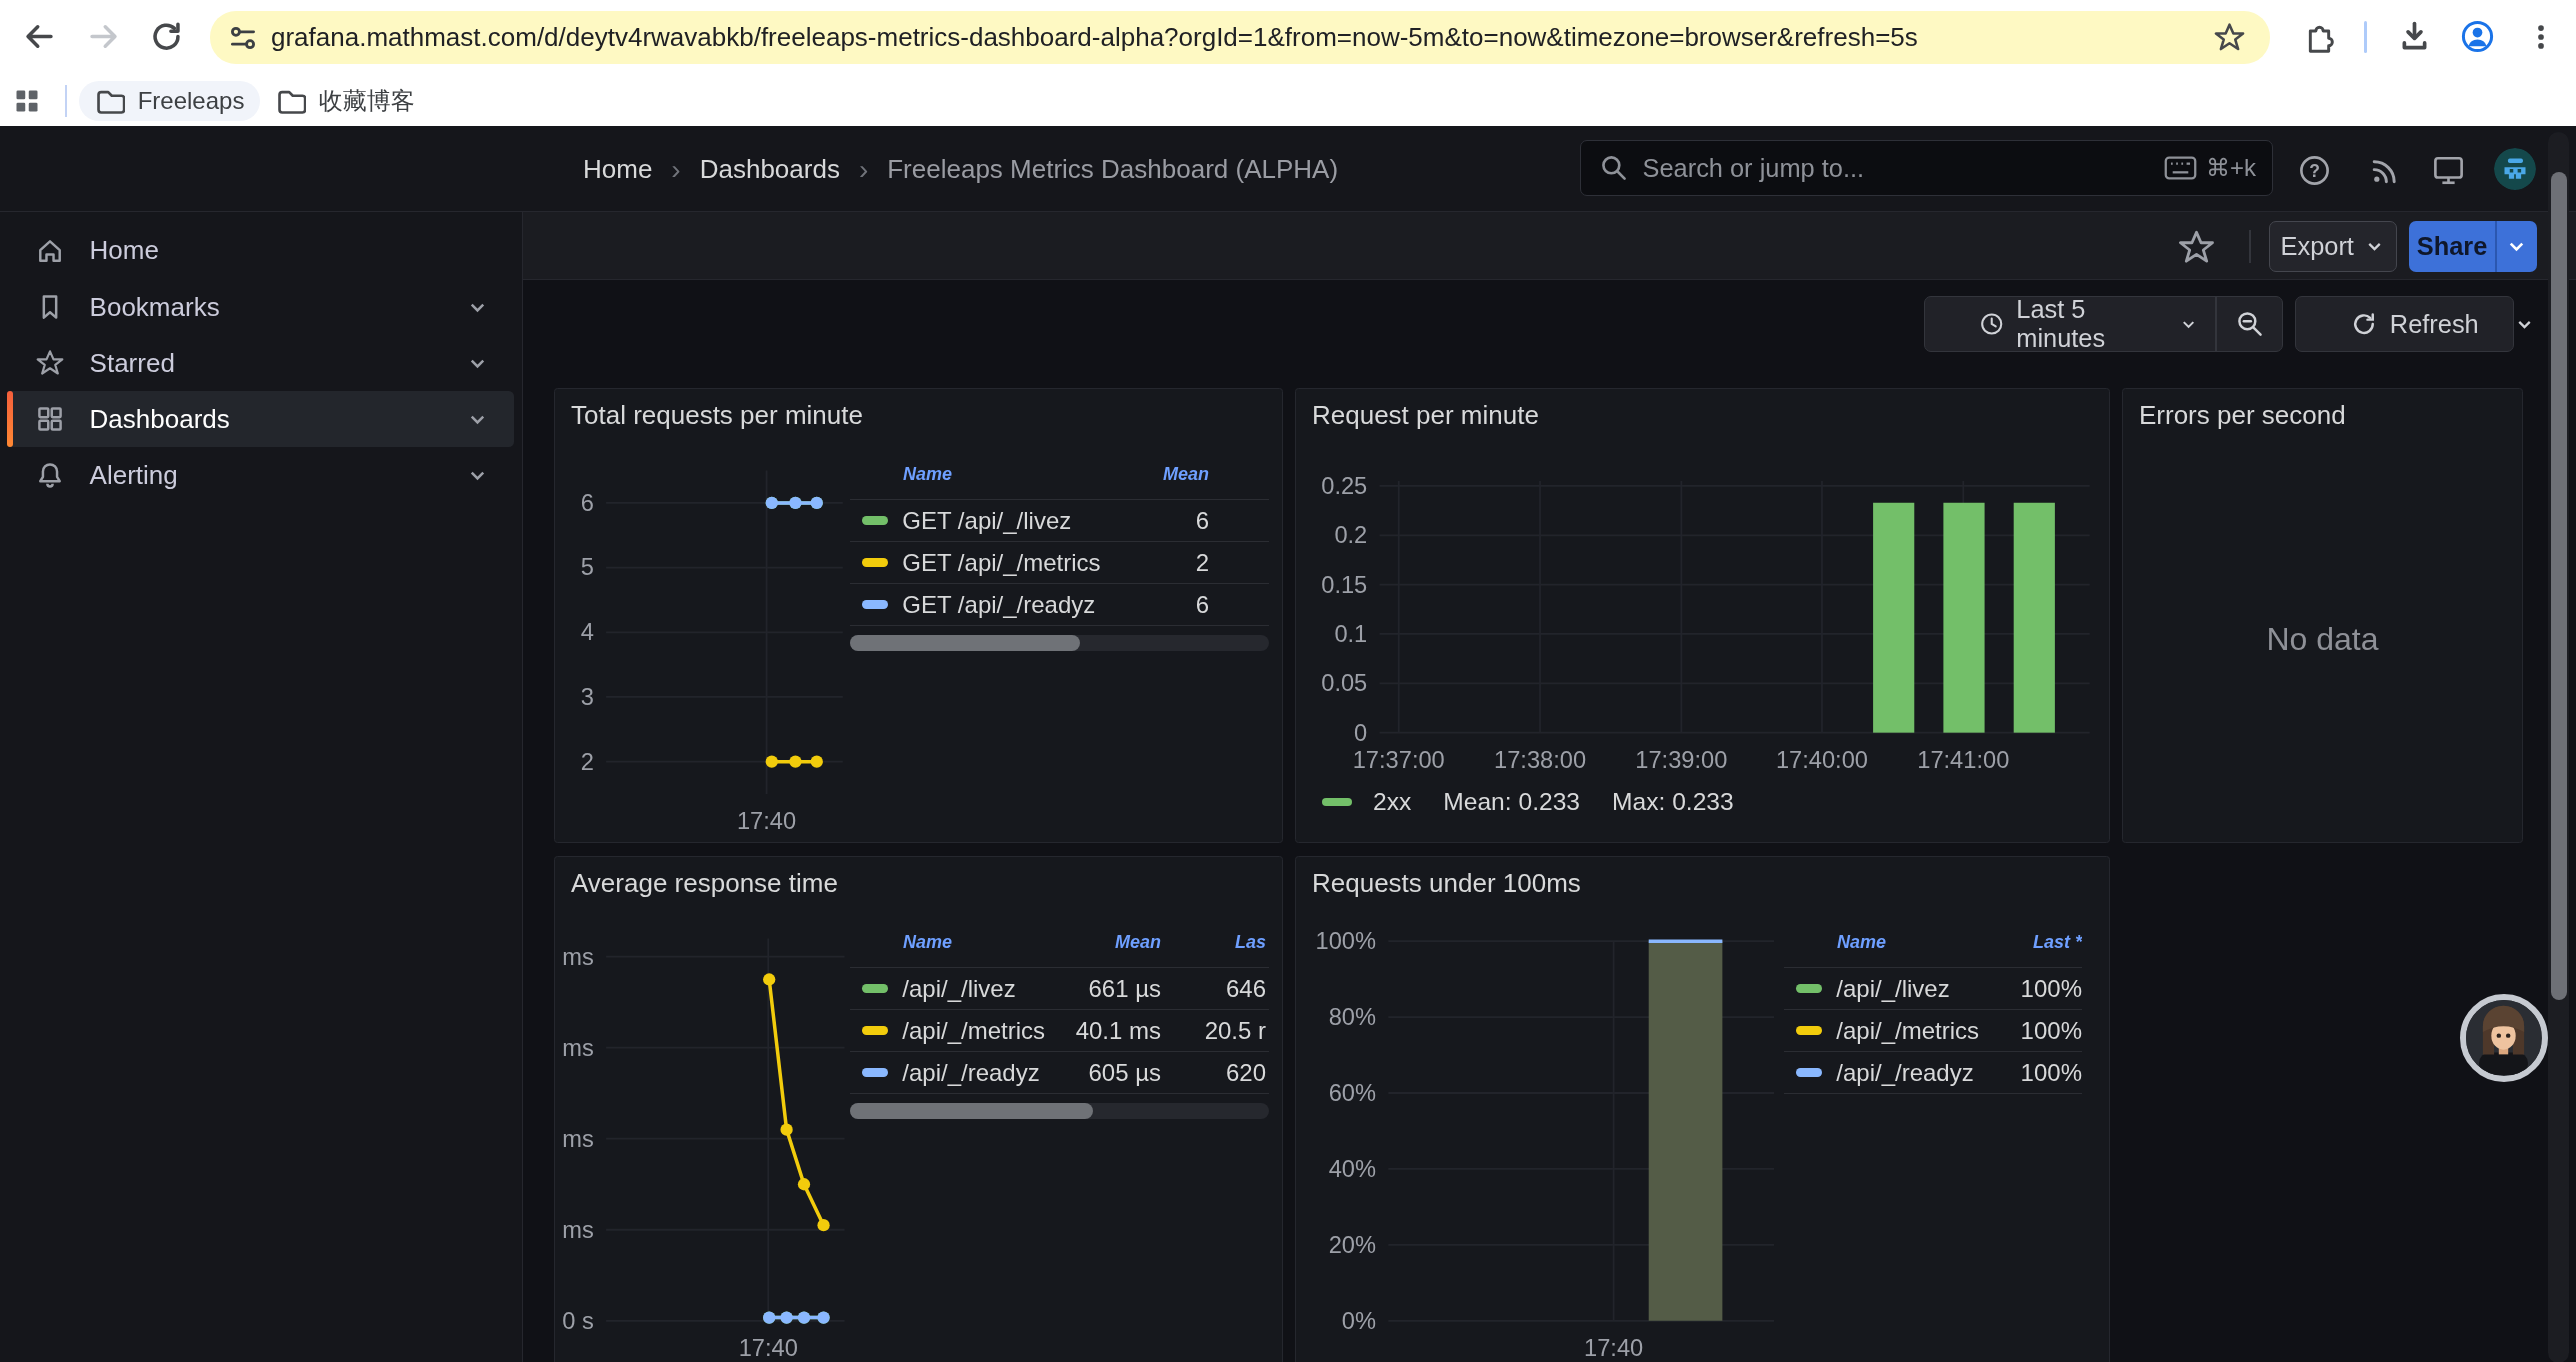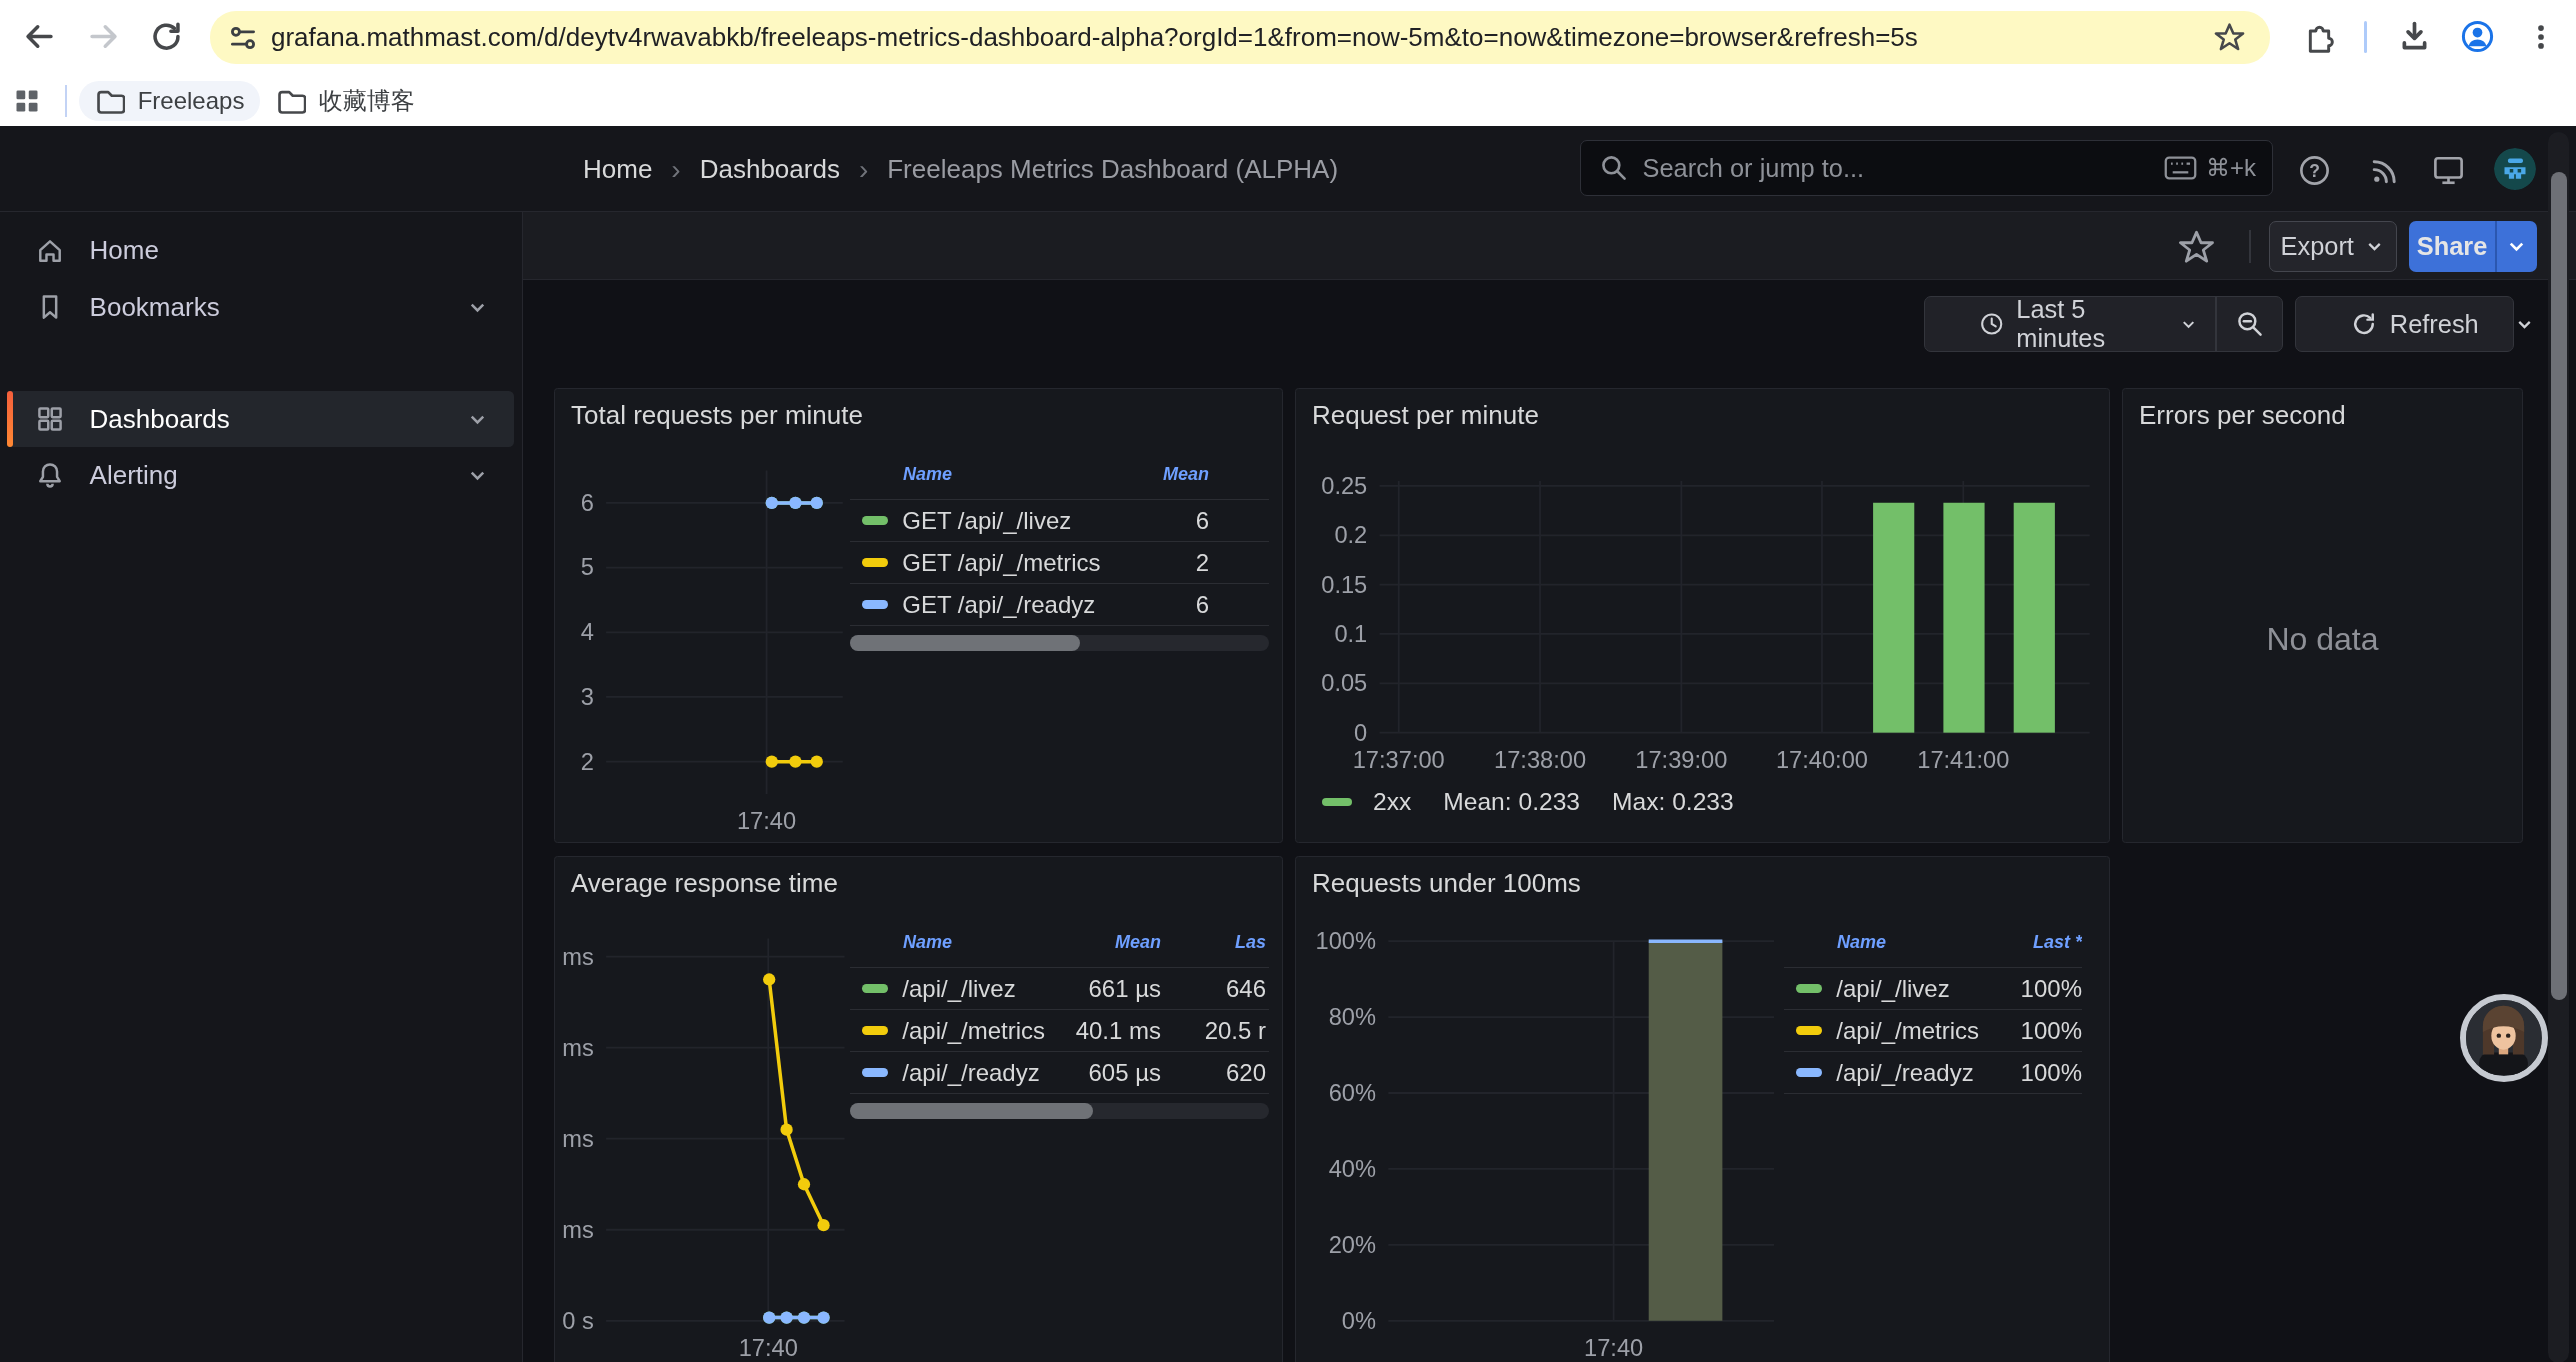--- a/index.html
+++ b/index.html
@@ -46,21 +46,21 @@
                             background:linear-gradient(180deg,#f55f3c,#ff8833);}
   
   #canvas{left:523px;top:212px;width:2053px;height:1150px;background:#101116;}
   #subheader{left:0;top:0;width:2053px;height:68px;background:#1b1c21;border-bottom:1.8px solid #26272e;box-sizing:border-box;}
   #sh-star{left:1654px;top:16px;width:39px;height:39px;color:#9da0a8;}
   #sh-sep{left:1726px;top:17.5px;width:1.8px;height:33px;background:#33353c;}
   #btn-export{left:1746px;top:8.8px;width:128px;height:51px;border:1.8px solid #44464e;border-radius:7px;
               background:#24252b;color:#d0d2d7;font-size:25.4px;font-weight:500;display:flex;align-items:center;
               justify-content:center;gap:10.5px;box-sizing:border-box;}
   #btn-share{left:1886px;top:8.8px;width:128px;height:51px;border-radius:7px;overflow:hidden;display:flex;}
-  #btn-share .main{width:86px;background:#3d71d9;color:#e5e5e5;font-size:25.4px;font-weight:600;display:flex;
+  #btn-share .main{width:86px;background:#3d71d9;color:#0f172a;font-size:25.4px;font-weight:600;display:flex;
                    align-items:center;justify-content:center;}
   #btn-share .div{width:1.8px;background:#2b57b0;}
   #btn-share .chev{flex:1;background:#3d71d9;color:#fff;display:flex;align-items:center;justify-content:center;}
 
   .pillgroup{position:absolute;top:84px;height:56px;background:#212228;border:1.8px solid #33353c;border-radius:7px;
              display:flex;align-items:center;box-sizing:border-box;color:#d0d2d7;font-size:25.4px;font-weight:500;padding-left:36px;}
   .pg-div{width:1.8px;height:100%;background:#33353c;}
   .pg-sec{display:flex;align-items:center;gap:12.3px;padding:0 17.5px;height:100%;}
 
   
@@ -244,20 +244,29 @@
       <svg class="sic" viewBox="0 0 34 34" fill="none" stroke="currentColor" stroke-width="2.8" stroke-linejoin="round">
           <path d="M6 16 L17 6 L28 16 V28 h-7 v-7 h-8 v7 H6 Z"></path>
         </svg>
       <span class="slb">Home</span>
     </div>
     <div class="side-item" style="top:67px;">
       <svg class="sic" viewBox="0 0 34 34" fill="none" stroke="currentColor" stroke-width="2.8" stroke-linejoin="round">
           <path d="M10 5 h14 v24 l-7 -6 -7 6 Z"></path>
         </svg>
       <span class="slb">Bookmarks</span>
+      <svg class="schev" width="23" height="23" viewBox="0 0 24 24" fill="none" stroke="currentColor" stroke-width="2.6">
+          <polyline points="6,9 12,15 18,9"></polyline>
+        </svg>
+    </div>
+    <div class="side-item" style="top:123px;">
+      <svg class="sic" viewBox="0 0 36 36" fill="none" stroke="currentColor" stroke-width="2.6" stroke-linejoin="round">
+          <polygon points="18,4 22.2,13.6 32.8,13.6 24.3,20.3 27.4,30.6 18,24.3 8.6,30.6 11.7,20.3 3.2,13.6 13.8,13.6"></polygon>
+        </svg>
+      <span class="slb">Starred</span>
       <svg class="schev" width="23" height="23" viewBox="0 0 24 24" fill="none" stroke="currentColor" stroke-width="2.6">
           <polyline points="6,9 12,15 18,9"></polyline>
         </svg>
     </div>
     <div class="side-item active" style="top:179px;">
       <svg class="sic" viewBox="0 0 34 34" fill="none" stroke="currentColor" stroke-width="2.8">
           <rect x="5" y="5" width="10" height="10" rx="1"></rect>
           <rect x="19" y="5" width="10" height="10" rx="1"></rect>
           <rect x="5" y="19" width="10" height="10" rx="1"></rect>
           <rect x="19" y="19" width="10" height="10" rx="1"></rect>

